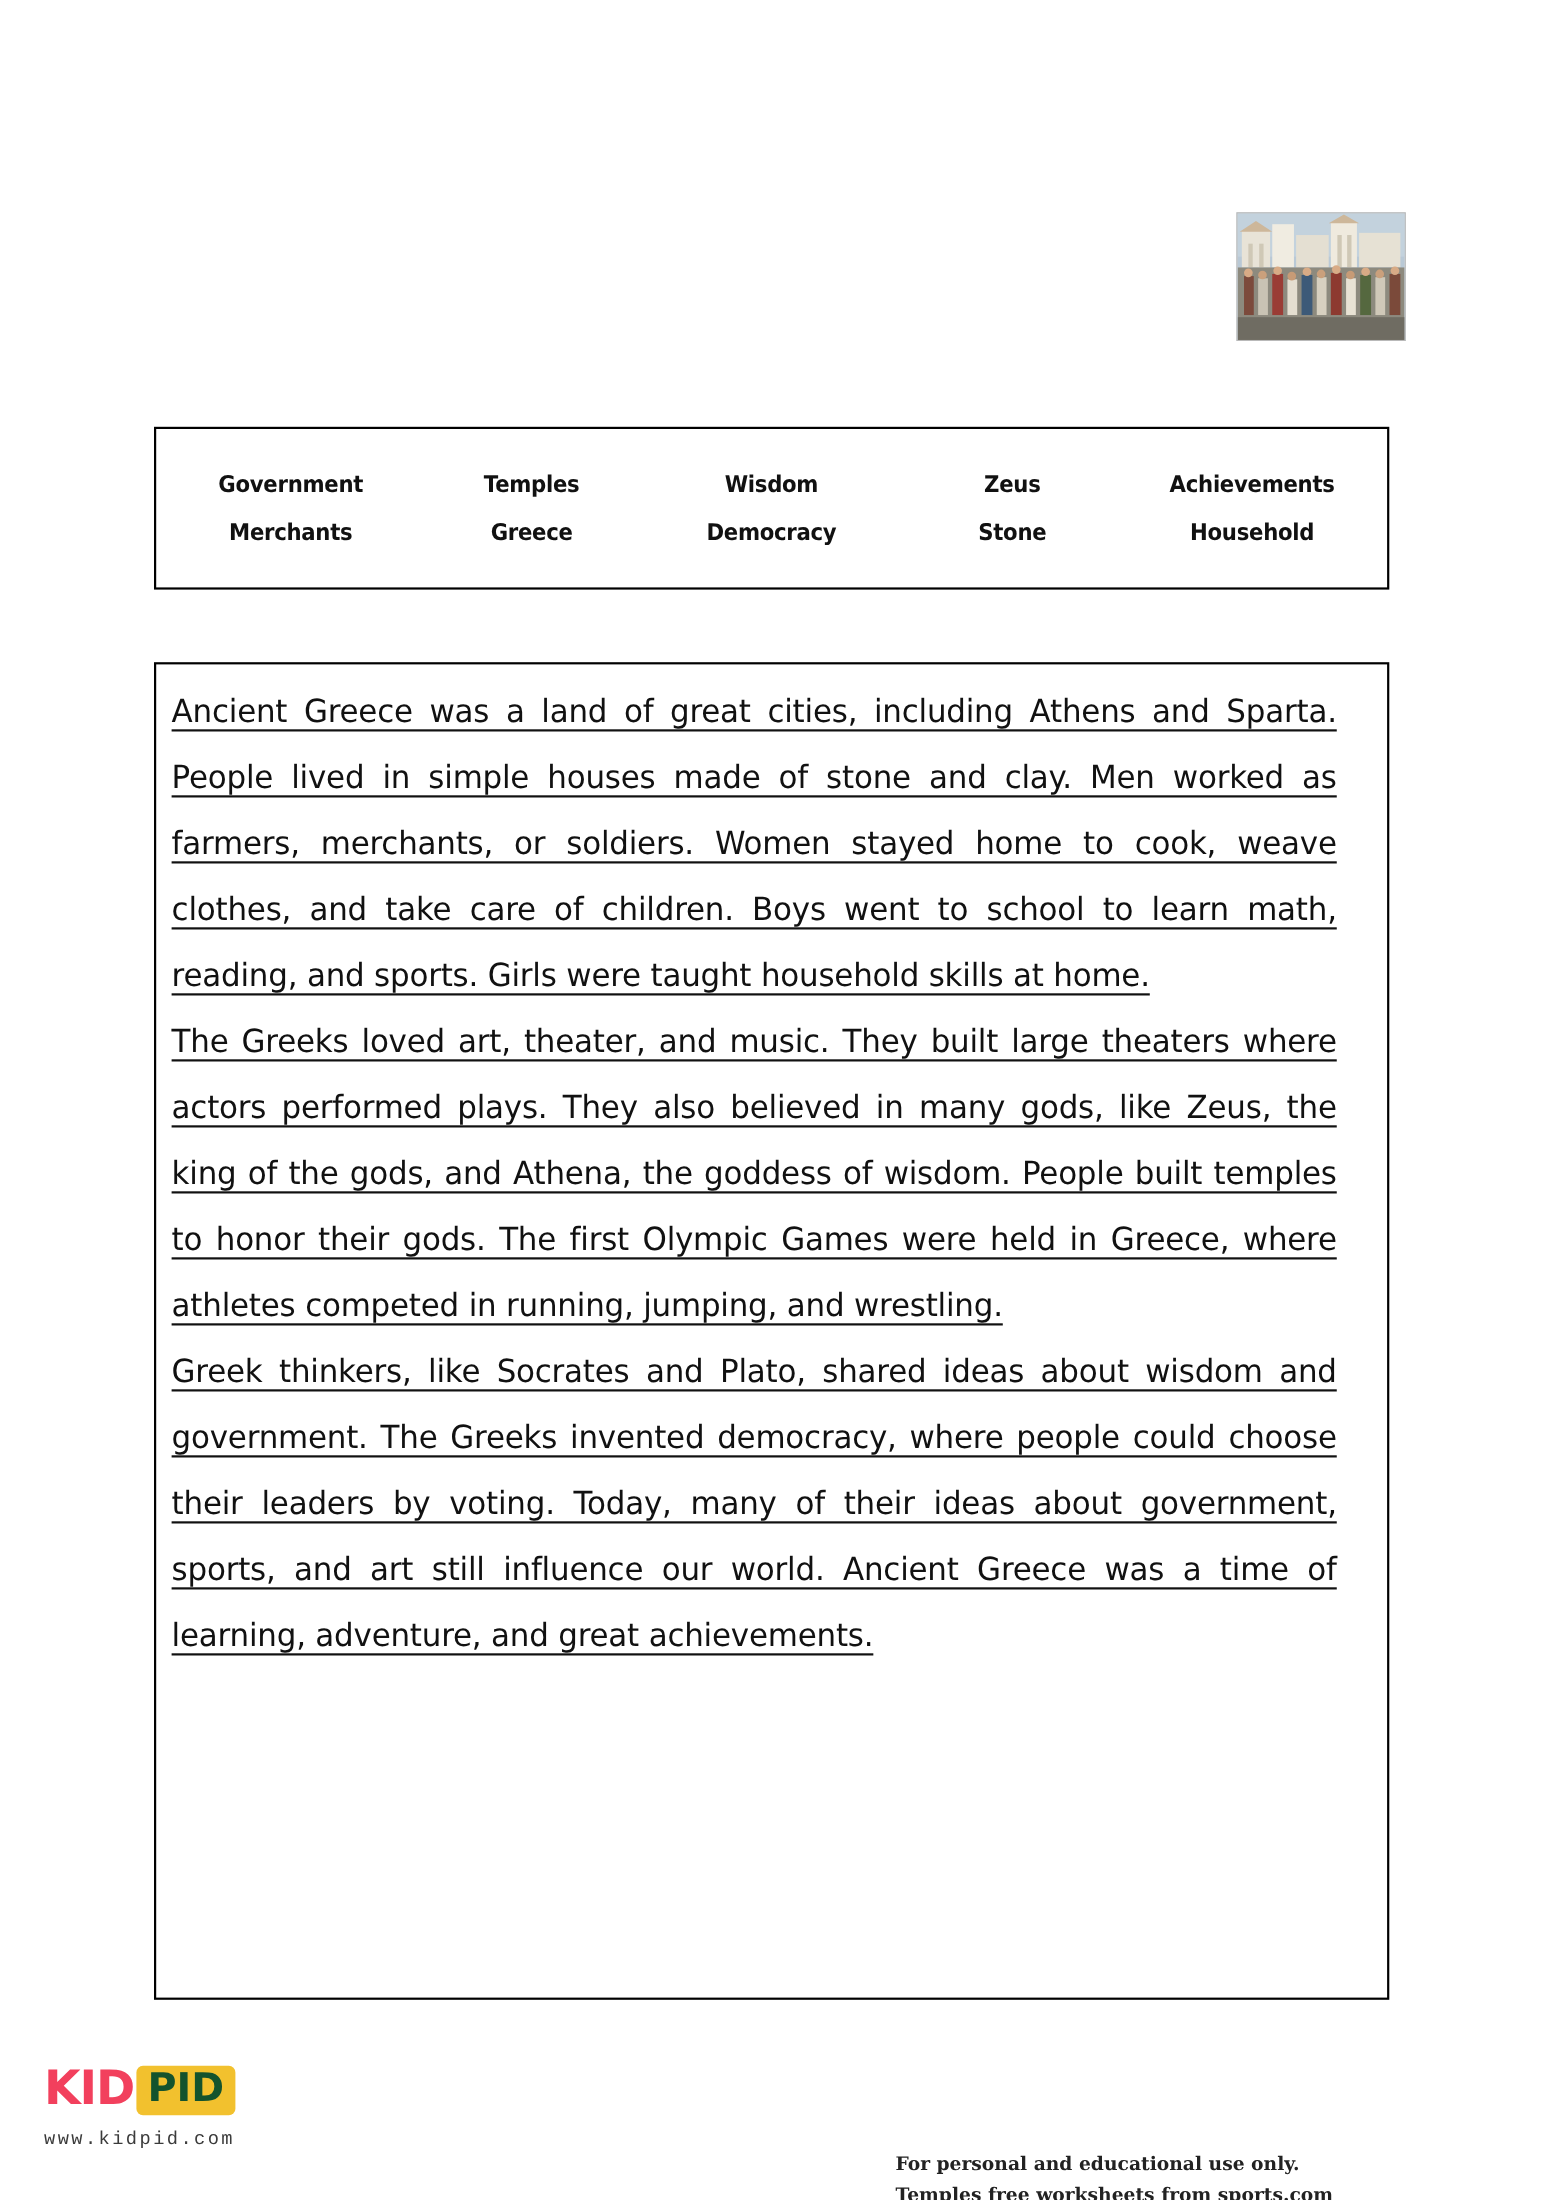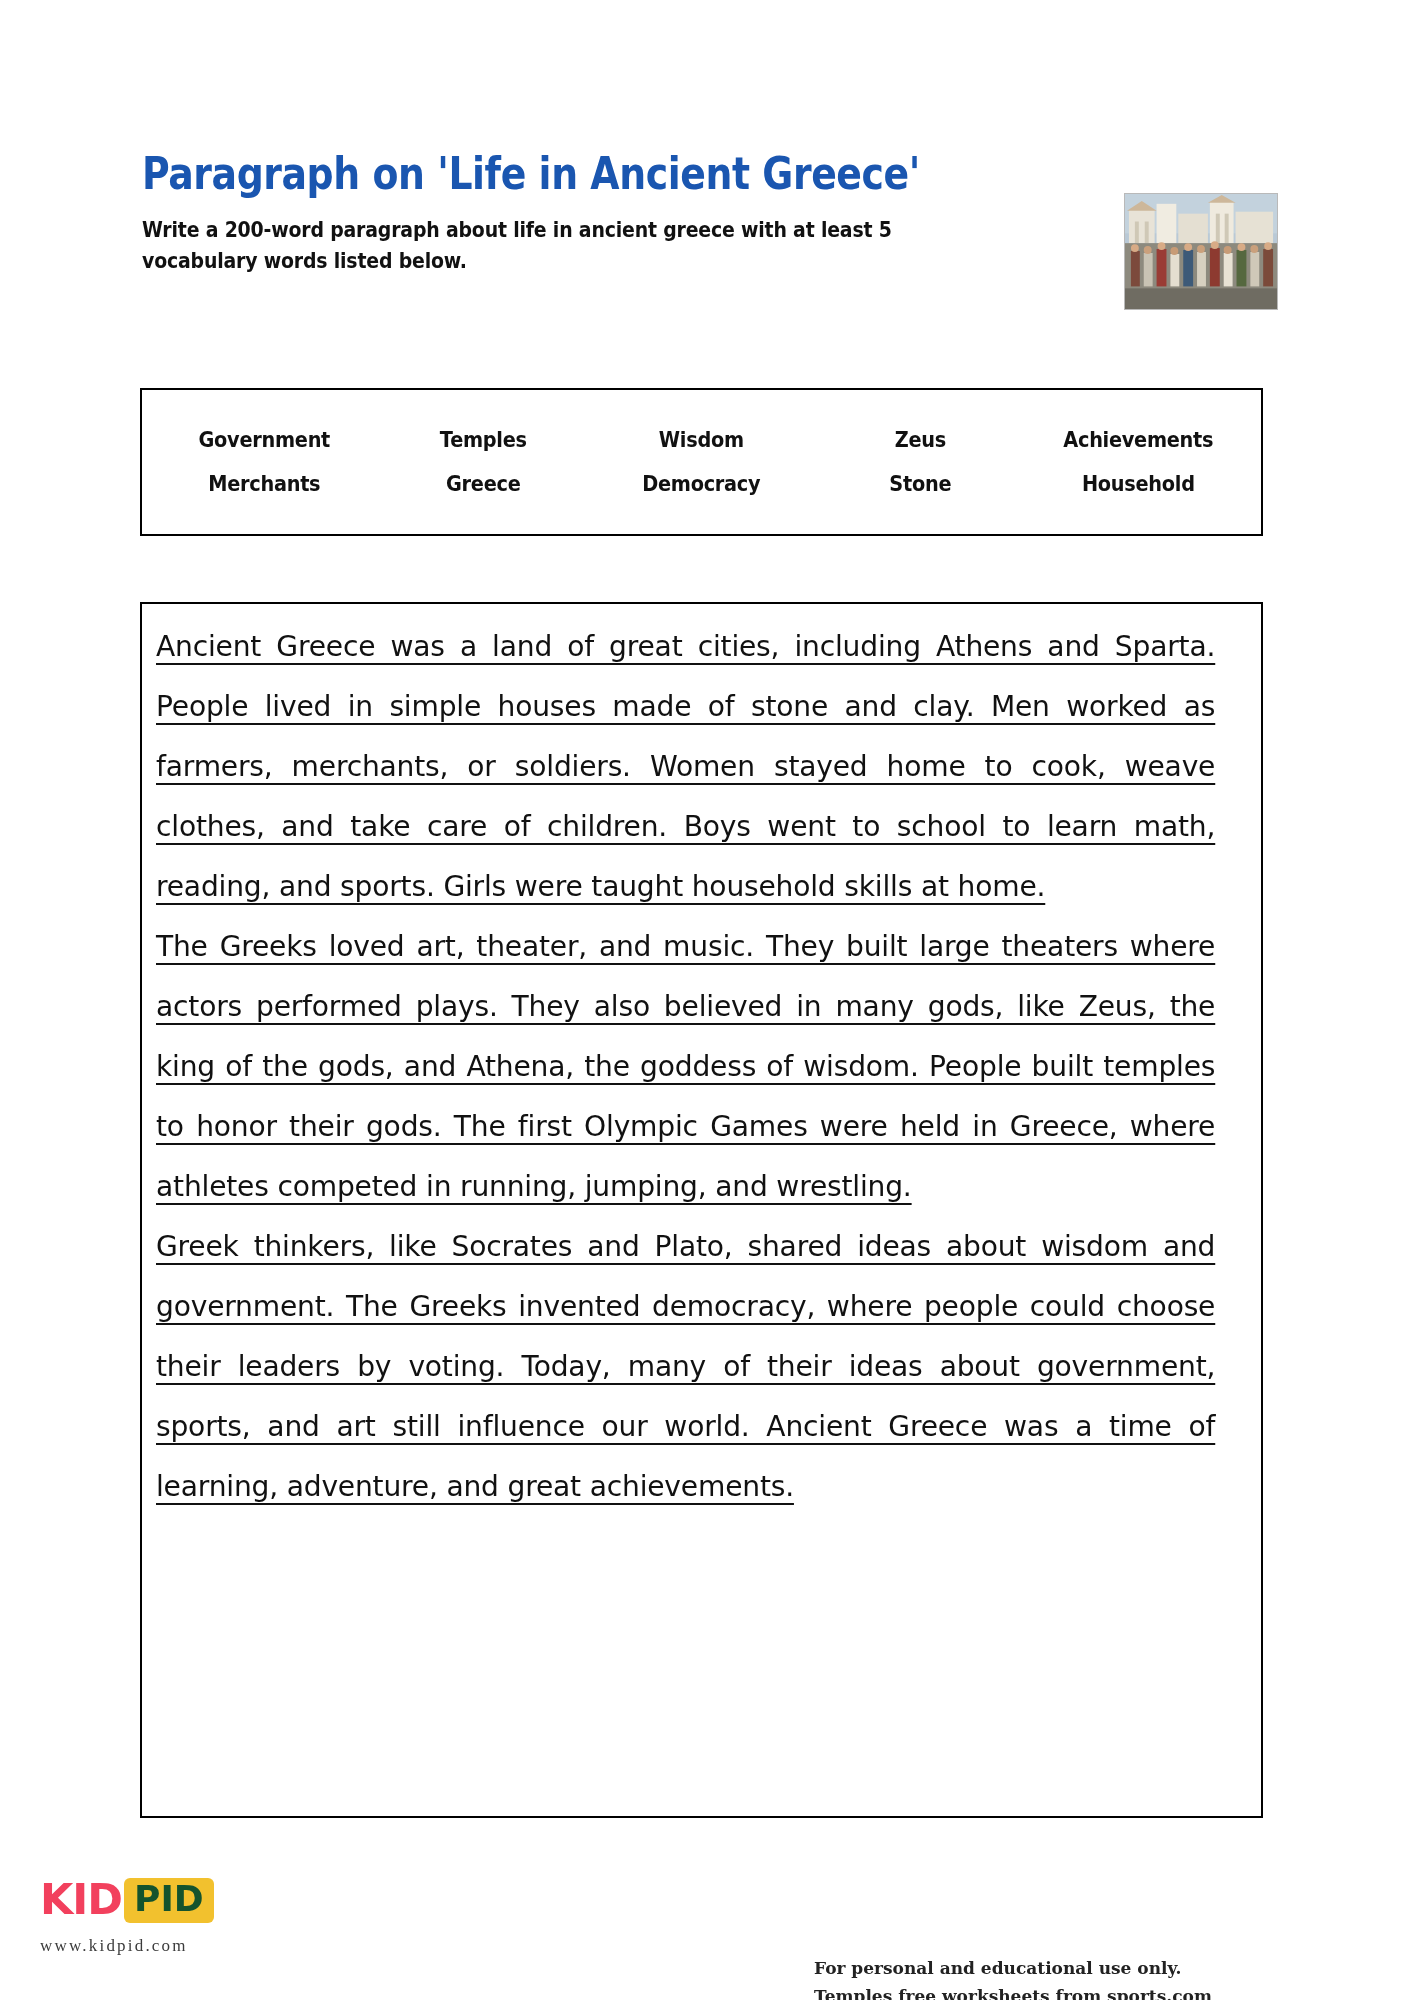--- a/index.html
+++ b/index.html
@@ -154,21 +154,21 @@
     font-weight: bold;
     color: #14532d;
     background: #f2c12e;
     border-radius: 6px;
     padding: 2px 10px 4px 10px;
     letter-spacing: 0px;
     line-height: 1.08;
     margin-left: 2px;
   }
   .logo-url {
-    font-family: Liberation Serif, serif;
+    font-family: Liberation Mono, monospace;
     font-size: 17px;
     font-weight: 400;
     color: #3b3b3b;
     letter-spacing: 2.2px;
     padding-top: 6px;
   }
 
   .footer-note {
     position: absolute;
     right: 40px;
@@ -184,24 +184,20 @@
   .footer-note .linkish {
     text-decoration: underline;
     text-underline-offset: 2px;
   }
 </style>
 </head>
 <body>
 
 <div class="page">
 
-  <div class="header">
-    <h1 class="title">Paragraph on 'Life in Ancient Greece'</h1>
-    <p class="subtitle">Write a 200-word paragraph about life in ancient greece with at least 5 vocabulary words listed below.</p>
-  </div>
 
   <div class="header-art">
     <svg viewBox="0 0 154 117" preserveAspectRatio="none" aria-hidden="true">
       <rect x="0" y="0" width="154" height="117" fill="#b9c9d6"></rect>
       <rect x="0" y="0" width="154" height="40" fill="#c3d2dd"></rect>
 
       <rect x="4" y="16" width="26" height="34" fill="#e8e3d7"></rect>
       <rect x="32" y="10" width="20" height="40" fill="#f0ece1"></rect>
       <rect x="54" y="20" width="30" height="30" fill="#e4dfd2"></rect>
       <rect x="86" y="8" width="24" height="42" fill="#efeade"></rect>

